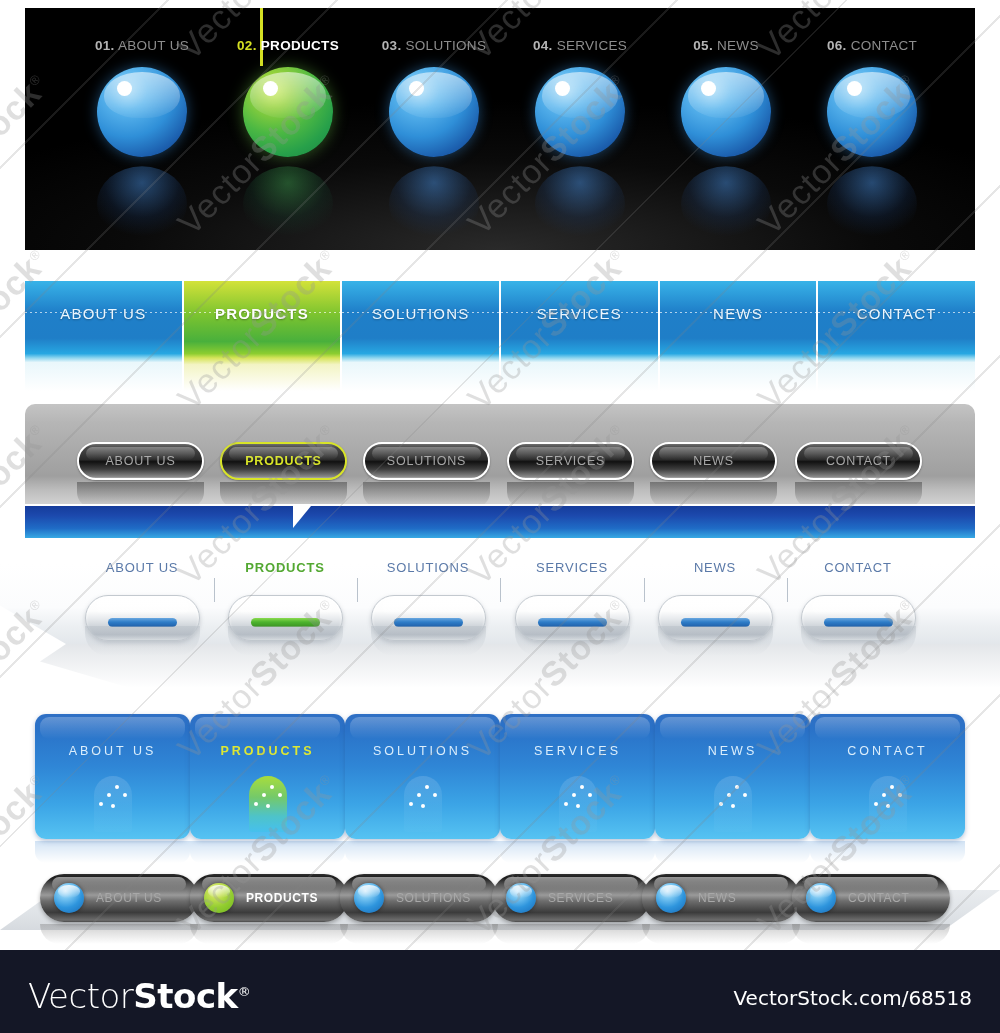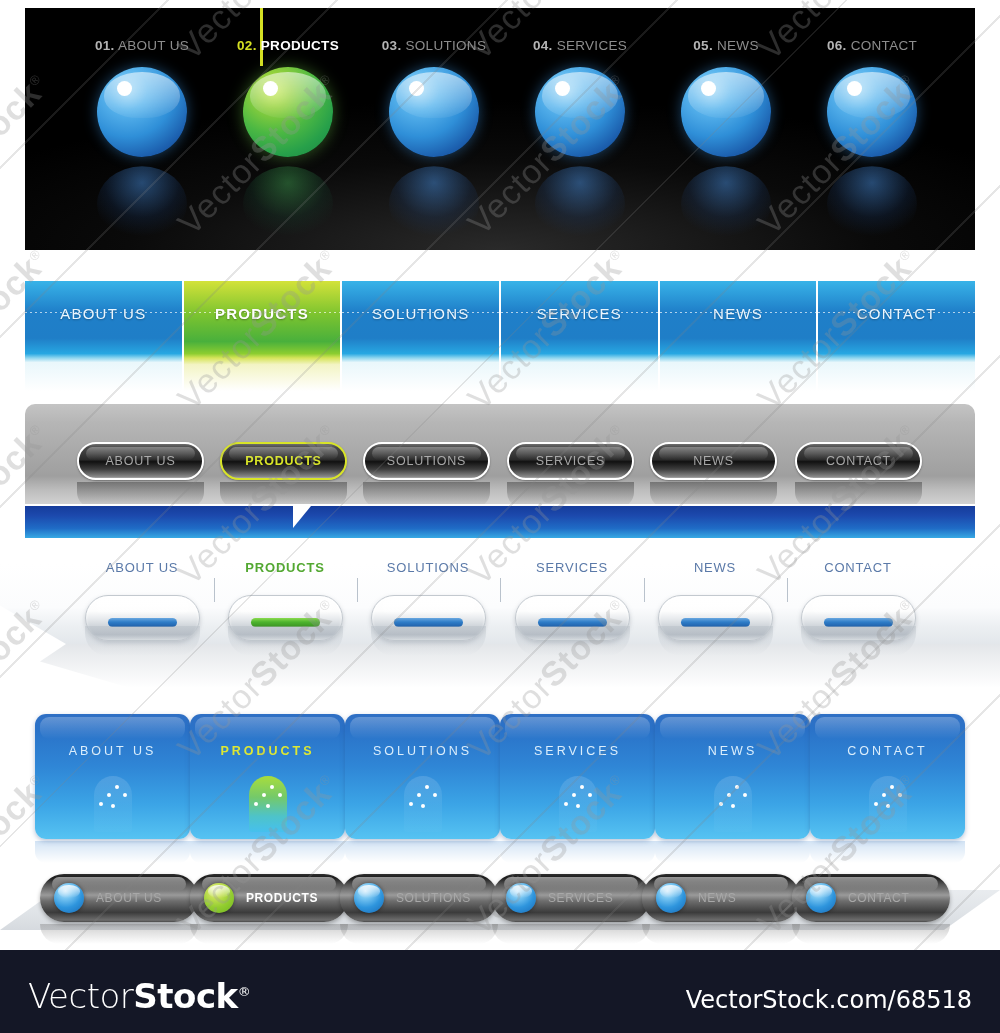--- a/index.html
+++ b/index.html
@@ -260,21 +260,21 @@
   }
   .footer-logo{
     position:absolute; left:28px; top:26px;
     font-size:34px; color:#ffffff; letter-spacing:-.5px;
     font-family:"DejaVu Sans", sans-serif; font-weight:300;
   }
   .footer-logo b{ font-weight:700; }
   .footer-logo sup{ font-size:13px; vertical-align:super; font-weight:400; }
   .footer-url{
     position:absolute; right:28px; top:36px;
-    font-size:24px; color:#ffffff; font-family:"DejaVu Sans", sans-serif;
+    font-size:20px; color:#ffffff; font-family:"DejaVu Sans", sans-serif;
   }
 </style>
 </head>
 <body>
 
 <div class="canvas">
 
   <div class="sec-dark">
     <div class="accent-line"></div>
     <div class="sphere-row" id="sphere-row">

